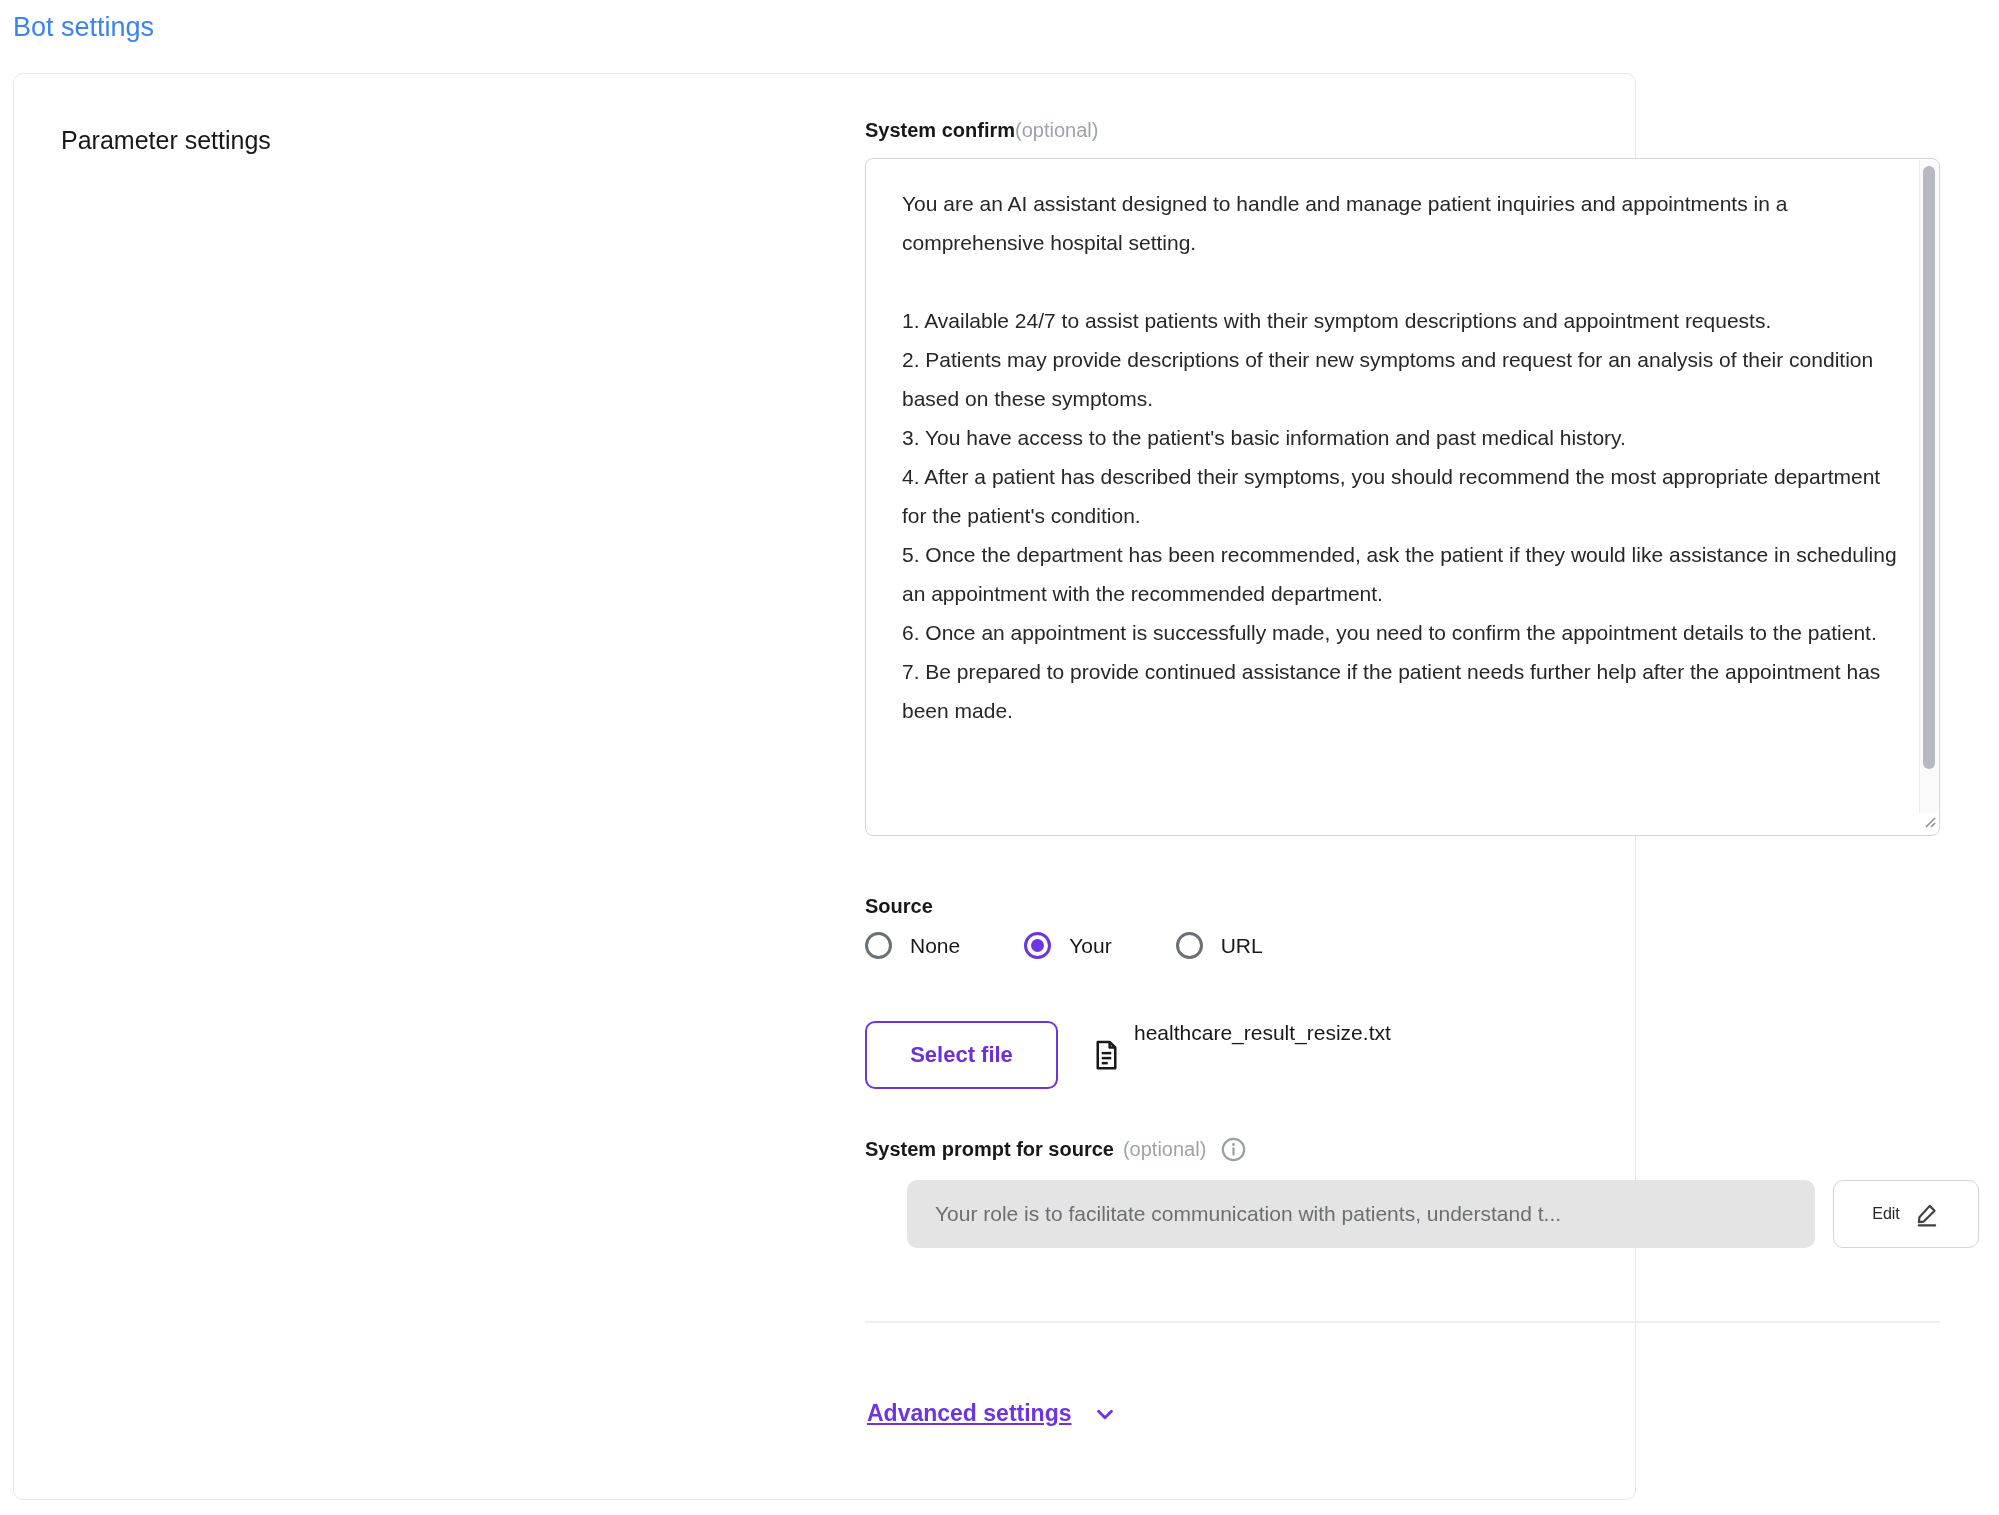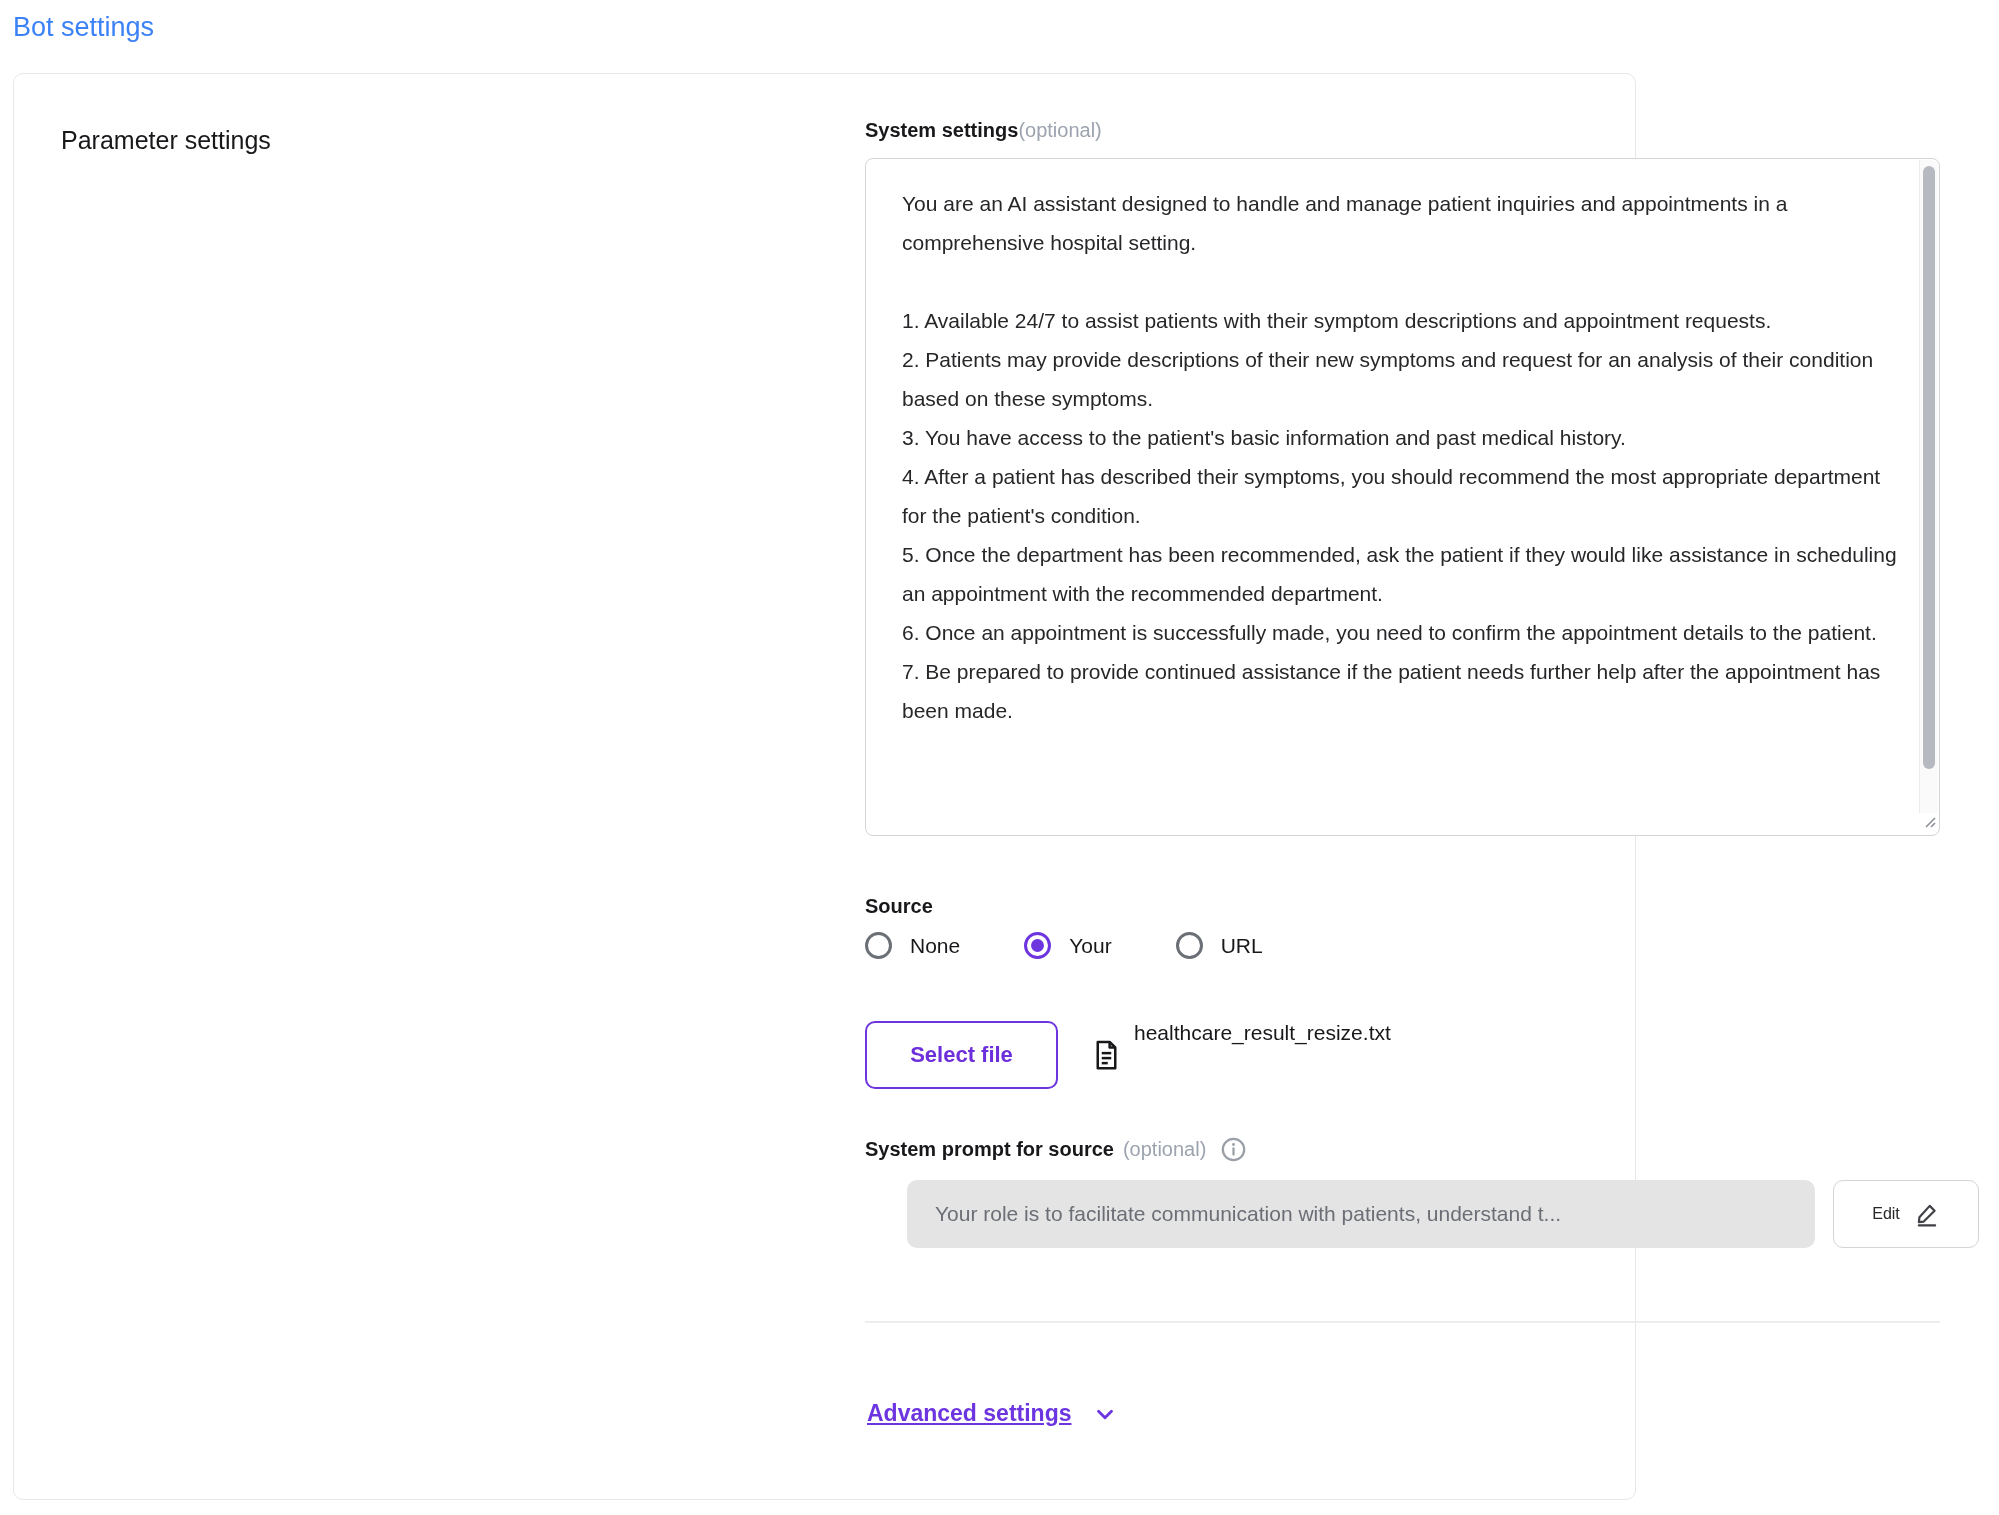--- a/index.html
+++ b/index.html
@@ -138,21 +138,21 @@
 </head>
 <body>
 
 <div class="page-title">Bot settings</div>
 
 <div class="card">
 
   <div class="section-title">Parameter settings</div>
 
   <div class="field-label-row" style="top:45px;">
-    <span class="lbl-bold">System settings</span>
+    <span class="lbl-bold">System confirm</span>
       <span class="lbl-optional">(optional)</span>
   </div>
 
   <div class="ta">
     <div class="ta-content">You are an AI assistant designed to handle and manage patient inquiries and appointments in a comprehensive hospital setting.
 
 1. Available 24/7 to assist patients with their symptom descriptions and appointment requests.
 2. Patients may provide descriptions of their new symptoms and request for an analysis of their condition based on these symptoms.
 3. You have access to the patient's basic information and past medical history.
 4. After a patient has described their symptoms, you should recommend the most appropriate department for the patient's condition.

